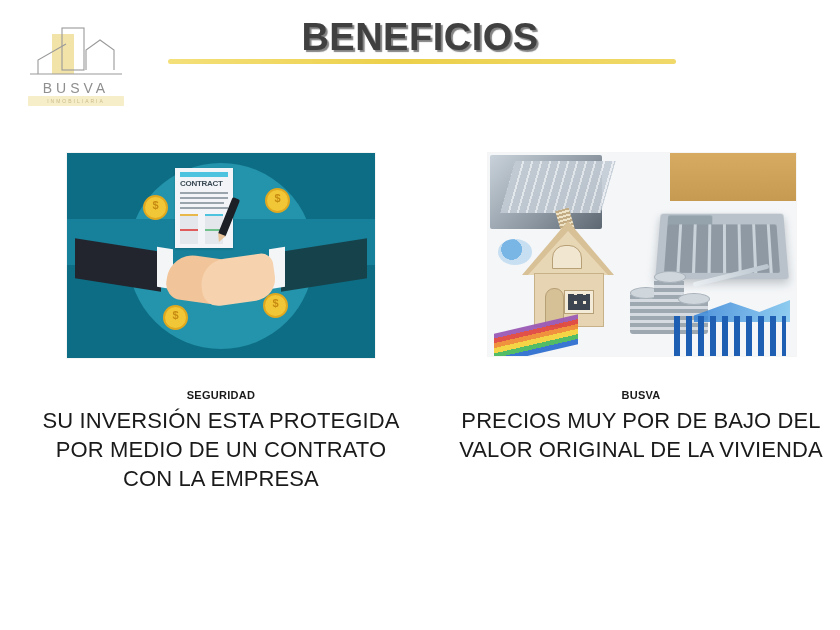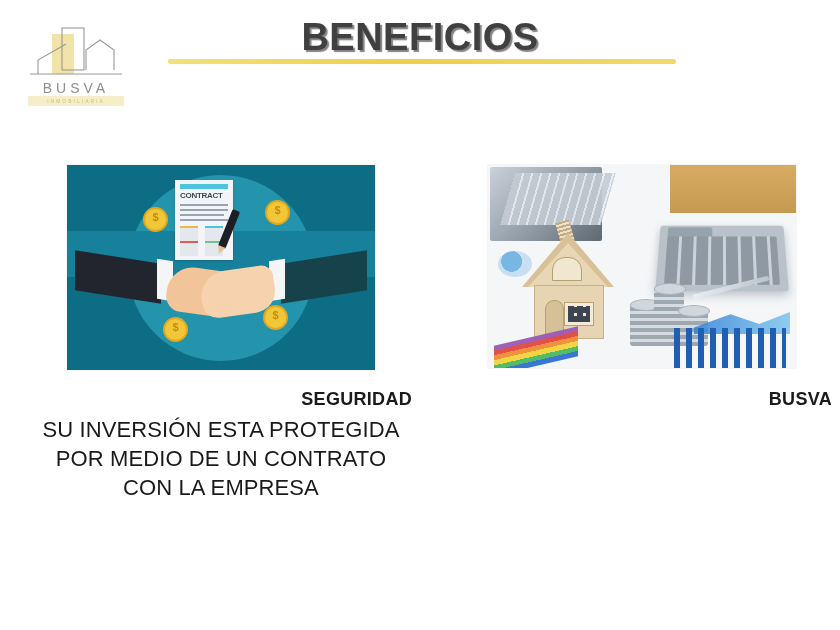--- a/index.html
+++ b/index.html
@@ -85,21 +85,20 @@
     position: absolute;
     top: 153px;
   }
   .card-left  { left: 67px; }
   .card-right { left: 488px; }
 
   .media {
     position: relative;
     overflow: hidden;
     box-shadow: 0 0 0 1px rgba(0,0,0,0.04);
-    margin-top: 12px;
   }
   .media-left  { width: 308px; height: 205px; background: #0d6d84; }
   .media-right { width: 308px; height: 203px; background: #e9eef3; }
 
   
   .ill-circle {
     position: absolute;
     left: 50%; top: 50%;
     width: 186px; height: 186px;
     margin: -93px 0 0 -93px;
@@ -341,25 +340,24 @@
 
   
   .caption {
     position: absolute;
     text-align: center;
     line-height: 1.32;
   }
   .caption-left  { left: 30px;  top: 388px; width: 382px; }
   .caption-right { left: 450px; top: 388px; width: 382px; }
   .caption-title {
-    font-size: 18px;
+    font-size: 11px;
     font-weight: bold;
     letter-spacing: 0.3px;
     margin-bottom: 3px;
-    text-align: right;
   }
   .caption-body {
     font-size: 22px;
     font-weight: 400;
     letter-spacing: 0.1px;
   }
 </style>
 </head>
 <body>
 
@@ -455,13 +453,14 @@
   </div>
 </div>
 
 <div class="caption caption-left">
   <div class="caption-title">SEGURIDAD</div>
   <div class="caption-body">SU INVERSIÓN ESTA PROTEGIDA POR MEDIO DE UN CONTRATO CON LA EMPRESA</div>
 </div>
 
 <div class="caption caption-right">
   <div class="caption-title">BUSVA</div>
+  <div class="caption-body">PRECIOS MUY POR DE BAJO DEL VALOR ORIGINAL DE LA VIVIENDA</div>
 </div>
 
 </body></html>

